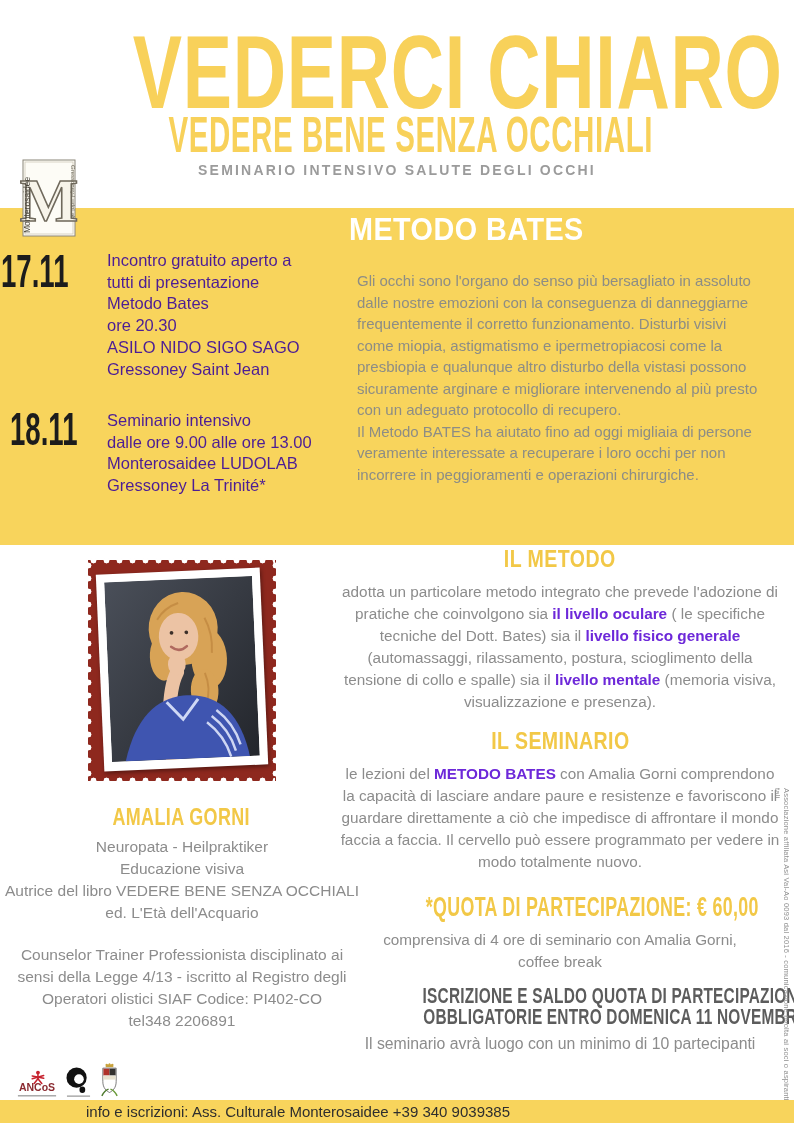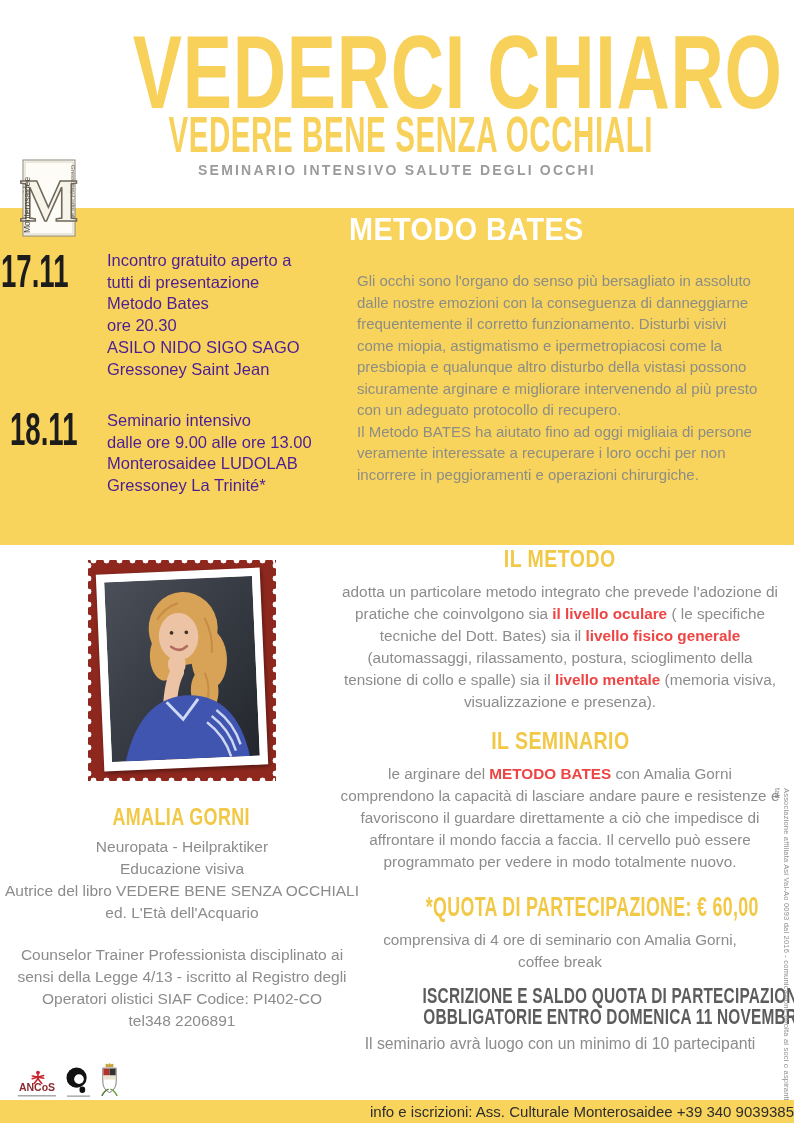--- a/index.html
+++ b/index.html
@@ -1,21 +1,21 @@
 <!DOCTYPE html>
 <html><head>
 <meta charset="utf-8">
 <style>
   html,body{margin:0;padding:0;background:#e8e8e8;font-family:"Liberation Sans",sans-serif;}
   .page{position:relative;width:794px;height:1123px;margin:0 auto;background:#fff;overflow:hidden;}
 
   .cx,.cxl{display:inline-block;white-space:nowrap;}
   .cx{transform-origin:center top;}
   .cxl{transform-origin:left top;}
-  .b{font-weight:bold;color:#ef4444;}
+  .b{font-weight:bold;color:#6d28d9;}
 
   
   .title-row{position:absolute;top:24px;left:0;width:100%;text-align:center;}
   .t-title{font-size:104px;font-weight:bold;color:#F8D15A;line-height:.93;transform:scaleX(.71);letter-spacing:1px;}
   .sub-row{position:absolute;top:110px;left:0;width:100%;text-align:center;}
   .t-sub{font-size:50px;font-weight:bold;color:#F8D15A;line-height:1;transform:scaleX(.59);letter-spacing:1px;}
   .tagline{position:absolute;top:162px;left:0;width:100%;text-align:center;font-size:14px;font-weight:bold;letter-spacing:2.2px;color:#9B9B9B;}
 
   
   .m-logo{position:absolute;left:16px;top:157px;width:66px;height:82px;z-index:5;}
@@ -58,21 +58,21 @@
   .quota .cx{font-size:27px;font-weight:bold;color:#F2C847;transform:scaleX(.66);letter-spacing:.5px;line-height:1.2;}
   .gpara{margin:6px 0 0;font-size:15.3px;line-height:22px;color:#8C8C8C;}
   .sem-h{margin-top:14px !important;}
   .quota{margin-top:18px !important;text-decoration:underline;}
   .iscr{margin-top:12px !important;}
   .iscr .cx{font-size:22px;font-weight:bold;color:#5C5C5C;transform:scaleX(.7);line-height:21px;letter-spacing:.3px;}
   .final-note{margin:4px 0 0;font-size:15.8px;line-height:22px;color:#8C8C8C;}
 
   
   .side-note{position:absolute;right:3px;top:788px;height:320px;writing-mode:vertical-rl;font-size:7.5px;letter-spacing:.2px;color:#8f8f8f;}
-  .bar{position:absolute;left:0;top:1100px;width:794px;height:23px;background:#F8D45C;text-align:right;font-size:15px;line-height:23px;color:#2e2e2e;padding-left:86px;box-sizing:border-box;}
+  .bar{position:absolute;left:0;top:1100px;width:794px;height:23px;background:#F8D45C;text-align:left;font-size:15px;line-height:23px;color:#2e2e2e;padding-left:86px;box-sizing:border-box;}
 </style>
 </head>
 <body>
 
 <div class="page">
 
   <div class="title-row">
     <span class="cx t-title">VEDERCI CHIARO</span>
   </div>
   <div class="sub-row">
@@ -175,21 +175,21 @@
       <rect x="4.6" y="13" width="12.8" height="4" fill="#e8e2cf"></rect>
       <path d="M3 34 C5 30 7 28 10 27" stroke="#4e7a2f" stroke-width="1.6" fill="none"></path>
       <path d="M19 34 C17 30 15 28 12 27" stroke="#6a9a3a" stroke-width="1.6" fill="none"></path>
     </svg>
   </div>
 
   <section class="rcol">
     <h3 class="yhead"><span class="cx">IL METODO</span></h3>
     <p class="gpara"><span>adotta un particolare metodo integrato che prevede l'adozione di pratiche che coinvolgono sia </span><span class="b">il livello oculare</span><span> ( le specifiche tecniche del Dott. Bates) sia il </span><span class="b">livello fisico generale</span><span> (automassaggi, rilassamento, postura, scioglimento della tensione di collo e spalle) sia il </span><span class="b">livello mentale</span><span> (memoria visiva, visualizzazione e presenza).</span></p>
     <h3 class="yhead sem-h"><span class="cx">IL SEMINARIO</span></h3>
-    <p class="gpara"><span>le arginare del </span><span class="b">METODO BATES</span><span> con Amalia Gorni comprendono la capacità di lasciare andare paure e resistenze e favoriscono il guardare direttamente a ciò che impedisce di affrontare il mondo  faccia a faccia. Il cervello può essere programmato per vedere in modo totalmente nuovo.</span></p>
+    <p class="gpara"><span>le lezioni del </span><span class="b">METODO BATES</span><span> con Amalia Gorni comprendono la capacità di lasciare andare paure e resistenze e favoriscono il guardare direttamente a ciò che impedisce di affrontare il mondo  faccia a faccia. Il cervello può essere programmato per vedere in modo totalmente nuovo.</span></p>
     <h3 class="quota"><span class="cx">*QUOTA DI PARTECIPAZIONE: € 60,00</span></h3>
     <p class="gpara">comprensiva di 4 ore di seminario con Amalia Gorni,<br>coffee break</p>
     <h3 class="iscr"><span class="cx">ISCRIZIONE E SALDO QUOTA DI PARTECIPAZIONE<br>OBBLIGATORIE ENTRO DOMENICA 11 NOVEMBRE</span></h3>
     <p class="final-note">Il seminario avrà luogo con un minimo di 10 partecipanti</p>
   </section>
 
   <div class="side-note">Associazione affiliata Asi Val-Ao 0093 dal 2016 - comunicazione rivolta ai soci o aspiranti tali</div>
 
   <footer class="bar">info e iscrizioni: Ass. Culturale Monterosaidee +39 340 9039385</footer>
 

